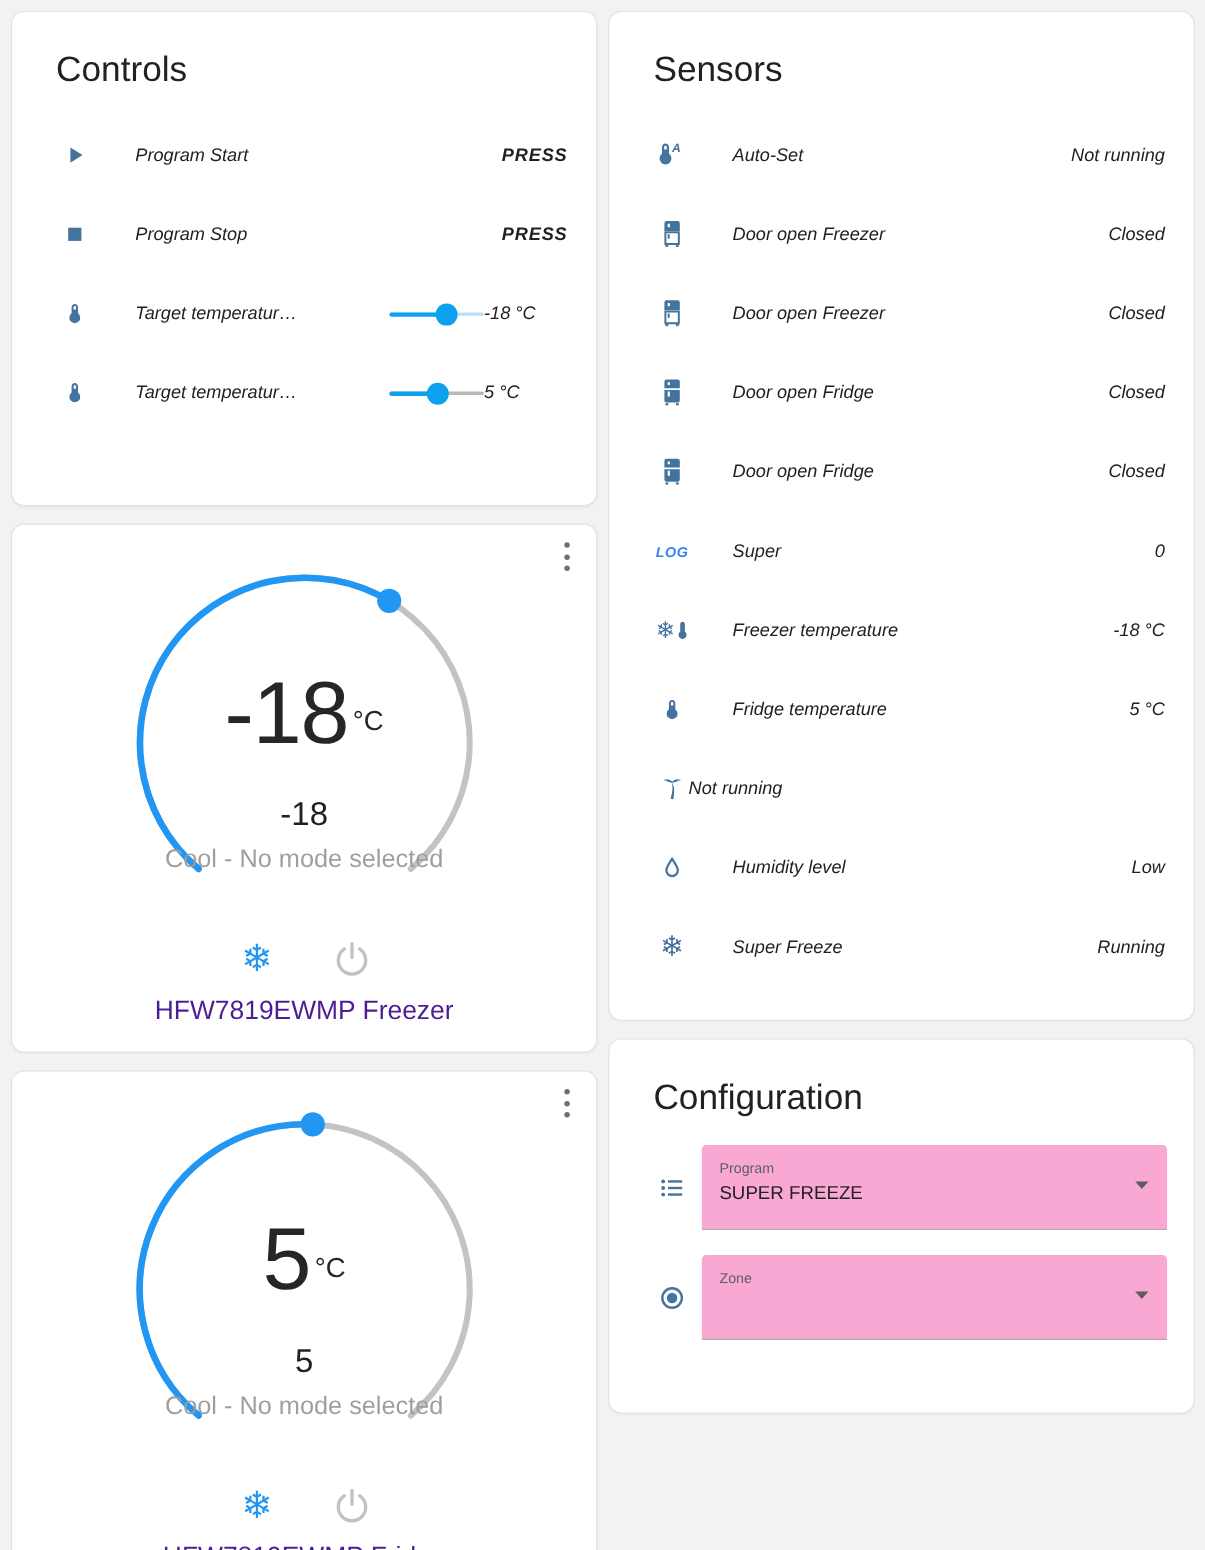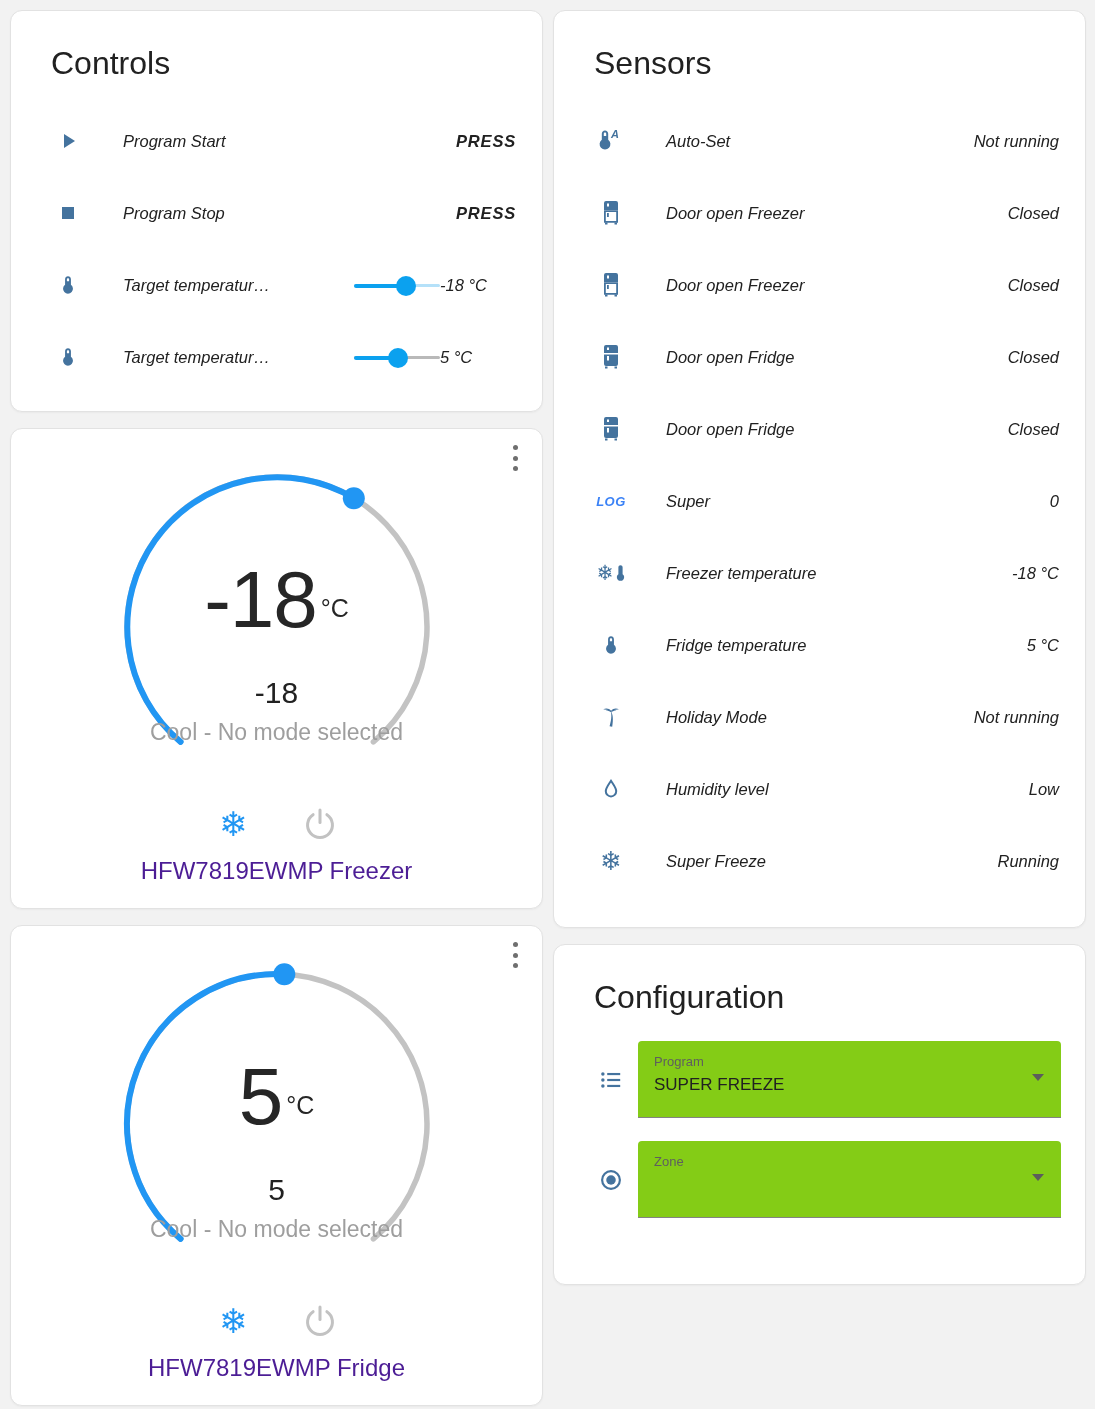--- a/index.html
+++ b/index.html
@@ -72,21 +72,21 @@
   .mode-btn { width:42px; height:42px; display:flex; align-items:center; justify-content:center; cursor:pointer; }
   .snow-glyph { font-size:34px; line-height:34px; color:#2196f3; font-family:"DejaVu Sans",sans-serif; }
   .thermo-name { margin-top:12px; font-size:24px; color:#4c1d95; }
 
   
   .config-fields { margin-top:26px; display:flex; flex-direction:column; gap:23px; padding:0 24px 20px 42px; }
   .field-row { display:grid; grid-template-columns:30px 1fr; align-items:center; }
   .field-row .icon { width:30px; display:flex; justify-content:center; color:#44739e; }
   .select-field {
     margin-left:12px; position:relative; height:77px;
-    background:#84cc16; border-radius:4px 4px 0 0;
+    background:#f9a8d4; border-radius:4px 4px 0 0;
     border-bottom:1px solid #838383; padding:13px 40px 0 16px; cursor:pointer;
   }
   .select-label { font-size:13px; color:#5f5f5f; }
   .select-value { font-size:17px; color:#212121; margin-top:6px; }
   .caret {
     position:absolute; right:17px; top:33px;
     width:0; height:0; border-left:6px solid transparent; border-right:6px solid transparent;
     border-top:7px solid #5c5c5c;
   }
 
@@ -94,21 +94,21 @@
   .combo-icon { display:flex; align-items:flex-end; gap:1px; color:#44739e; }
   .sf-glyph { font-size:21px; line-height:21px; color:#44739e; font-family:"DejaVu Sans",sans-serif; }
 </style>
 </head>
 <body>
 
 <div class="page">
 
   <div class="col">
 
-    <section class="card" style="height:402px">
+    <section class="card" style="height:450px">
       <h1 class="card-title">Controls</h1>
       <div class="rows">
 
         <div class="row">
           <span class="icon">
             <svg width="24" height="24" viewBox="0 0 24 24">
                 <path fill="#44739e" d="M8 5v14l11-7z"></path>
               </svg>
           </span>
           <span class="name">Program Start</span>
@@ -331,21 +331,20 @@
             <svg width="26" height="26" viewBox="0 0 24 24">
                 <g fill="#44739e">
                   <path d="M12 6.2C10.2 3.8 7 3.4 4.6 5.2c2.9-.4 5.3.3 7.4 1.6z"></path>
                   <path d="M12.2 6.2c1.8-2.4 5-2.8 7.4-1 -2.9-.4-5.3.3-7.4 1.6z"></path>
                   <path d="M12 6.5C10.8 5 8.6 4.8 7.2 6c1.8 0 3.4.6 4.8 1.5z"></path>
                   <path d="M12.2 6.5c1.2-1.5 3.4-1.7 4.8-.5-1.8 0-3.4.6-4.8 1.5z"></path>
                   <path d="M11.6 6.5c.9 2.2 1.3 6.8-.9 14l2.4.4c1.3-7.4.6-12-1.5-14.4z"></path>
                 </g>
               </svg>
           </span>
-          <span class="name">Holiday Mode</span>
           <span class="value">Not running</span>
         </div>
 
         <div class="row">
           <span class="icon">
             <svg width="24" height="26" viewBox="0 0 24 24">
                 <path d="M12 3.8C9.5 7.7 6.8 10.9 6.8 14.2a5.2 5.2 0 0 0 10.4 0c0-3.3-2.7-6.5-5.2-10.4z" fill="none" stroke="#44739e" stroke-width="2"></path>
               </svg>
           </span>
           <span class="name">Humidity level</span>

